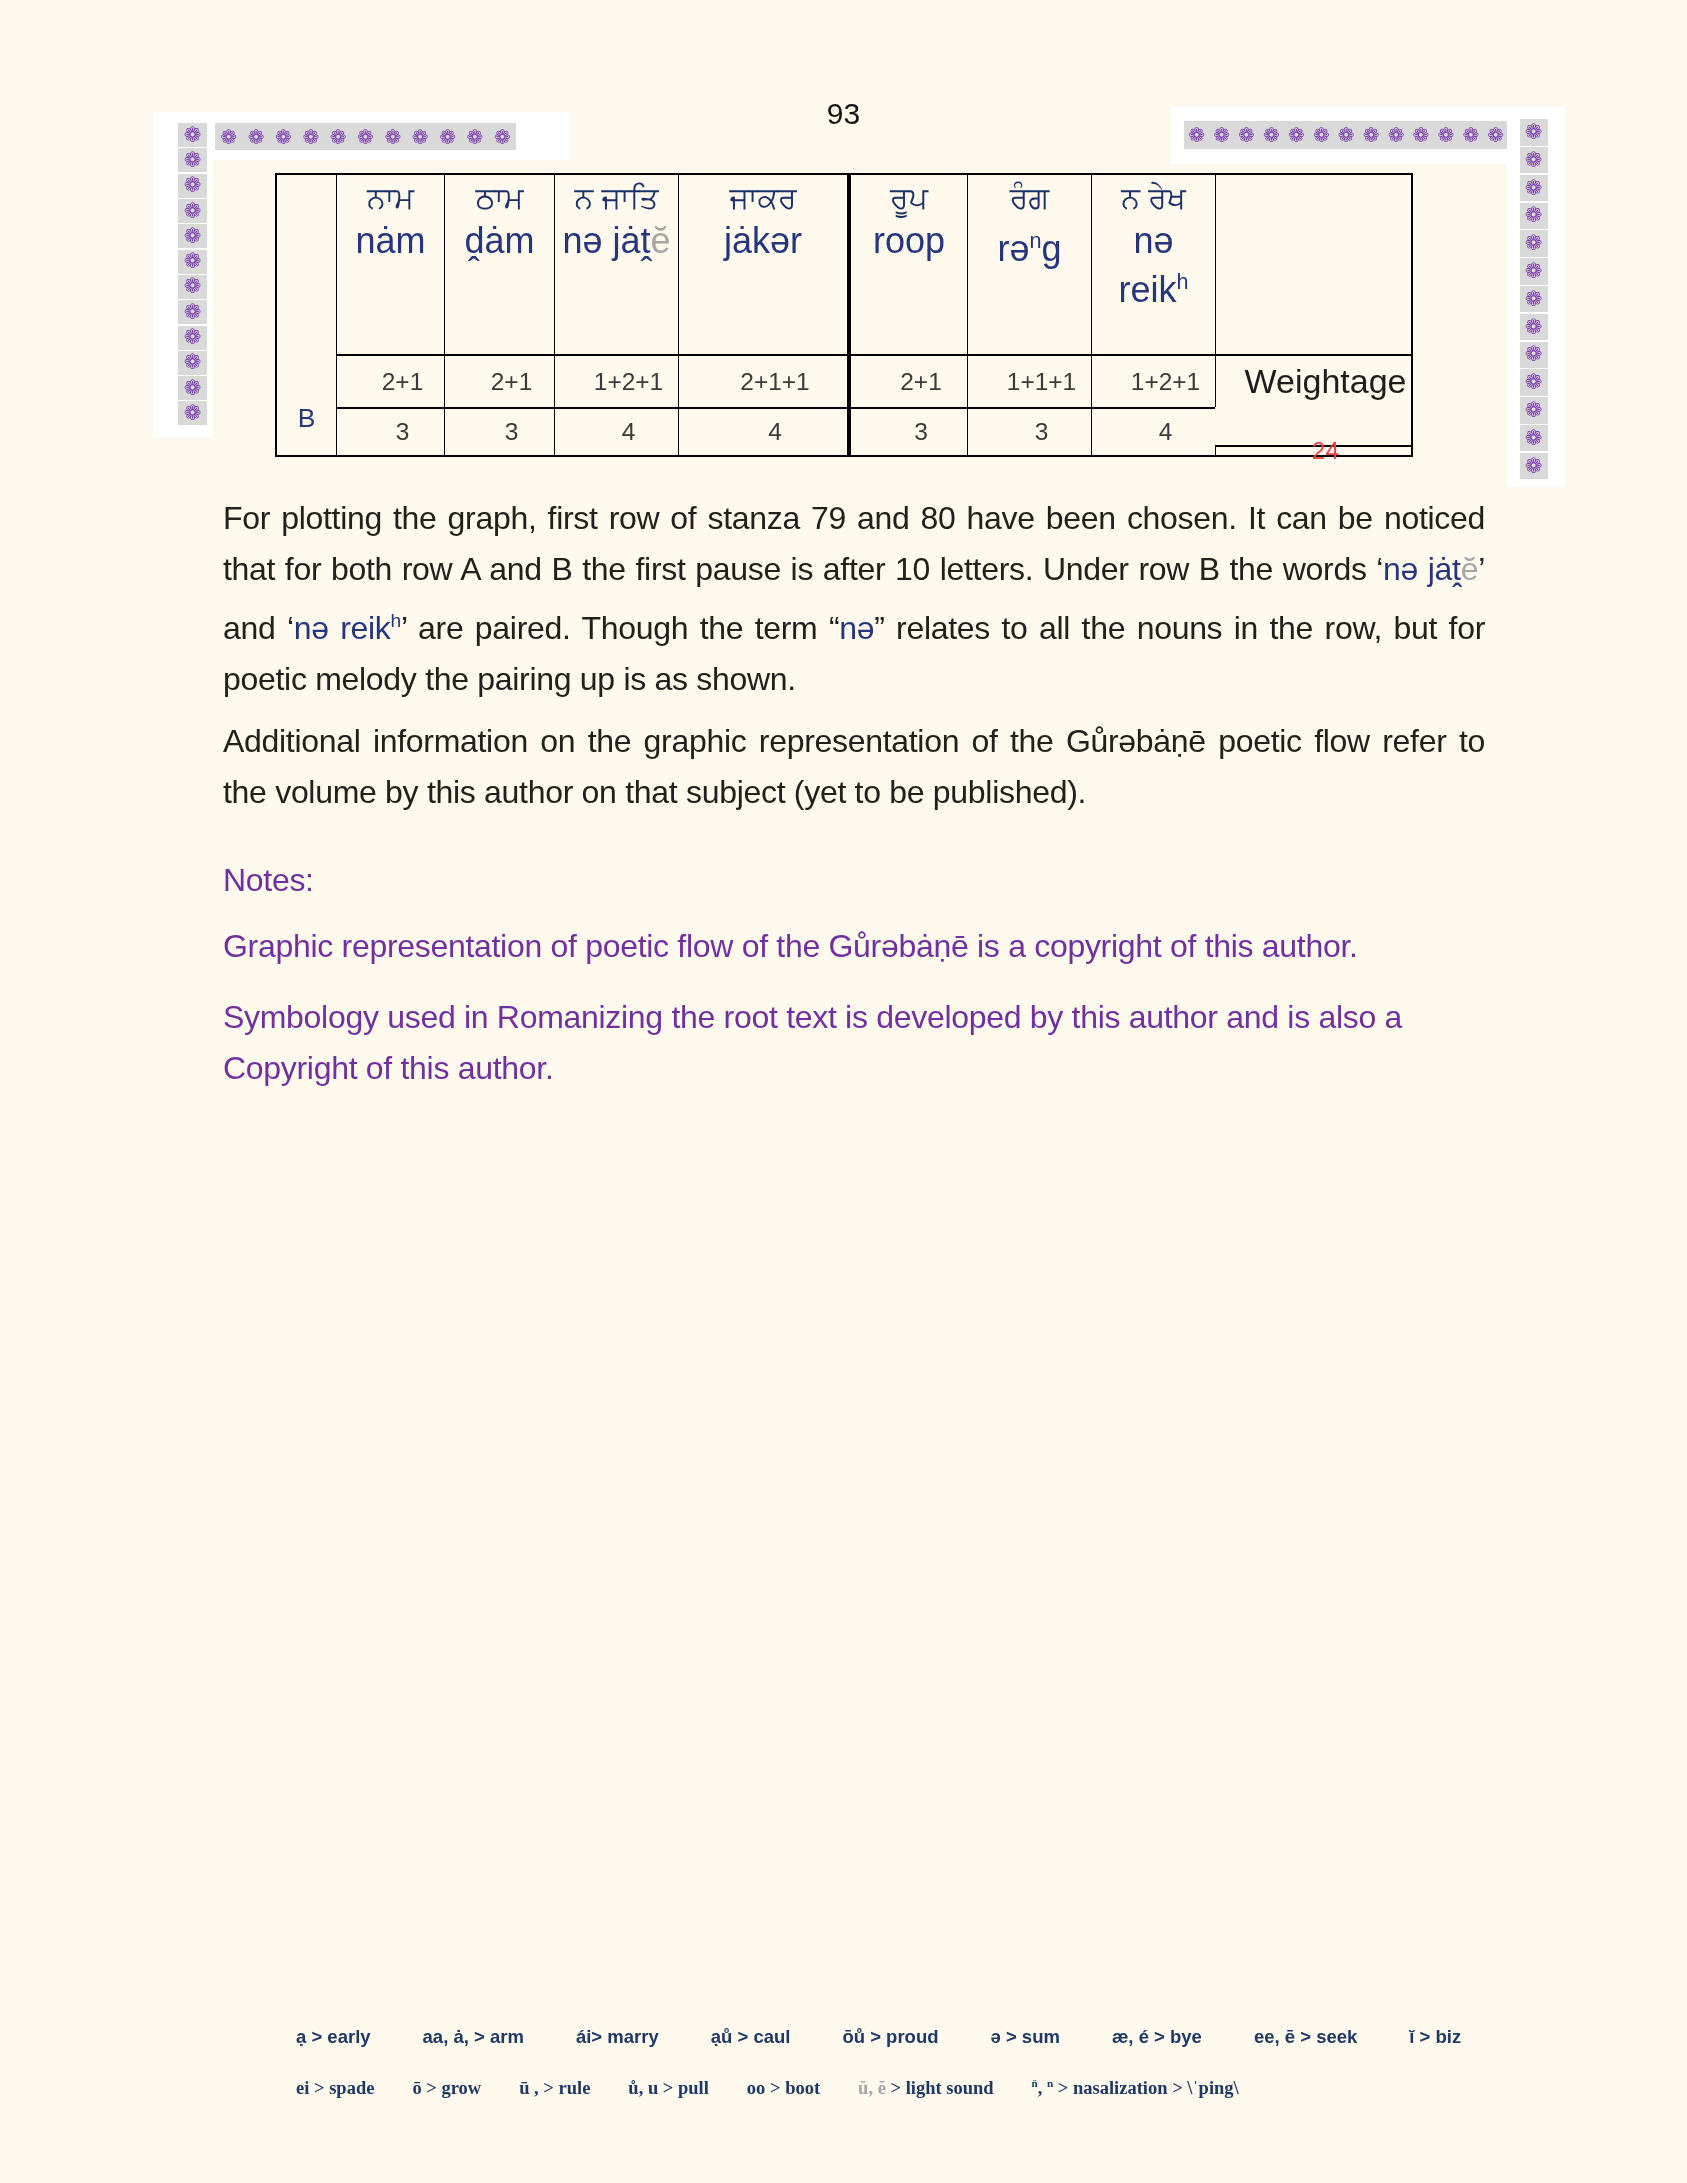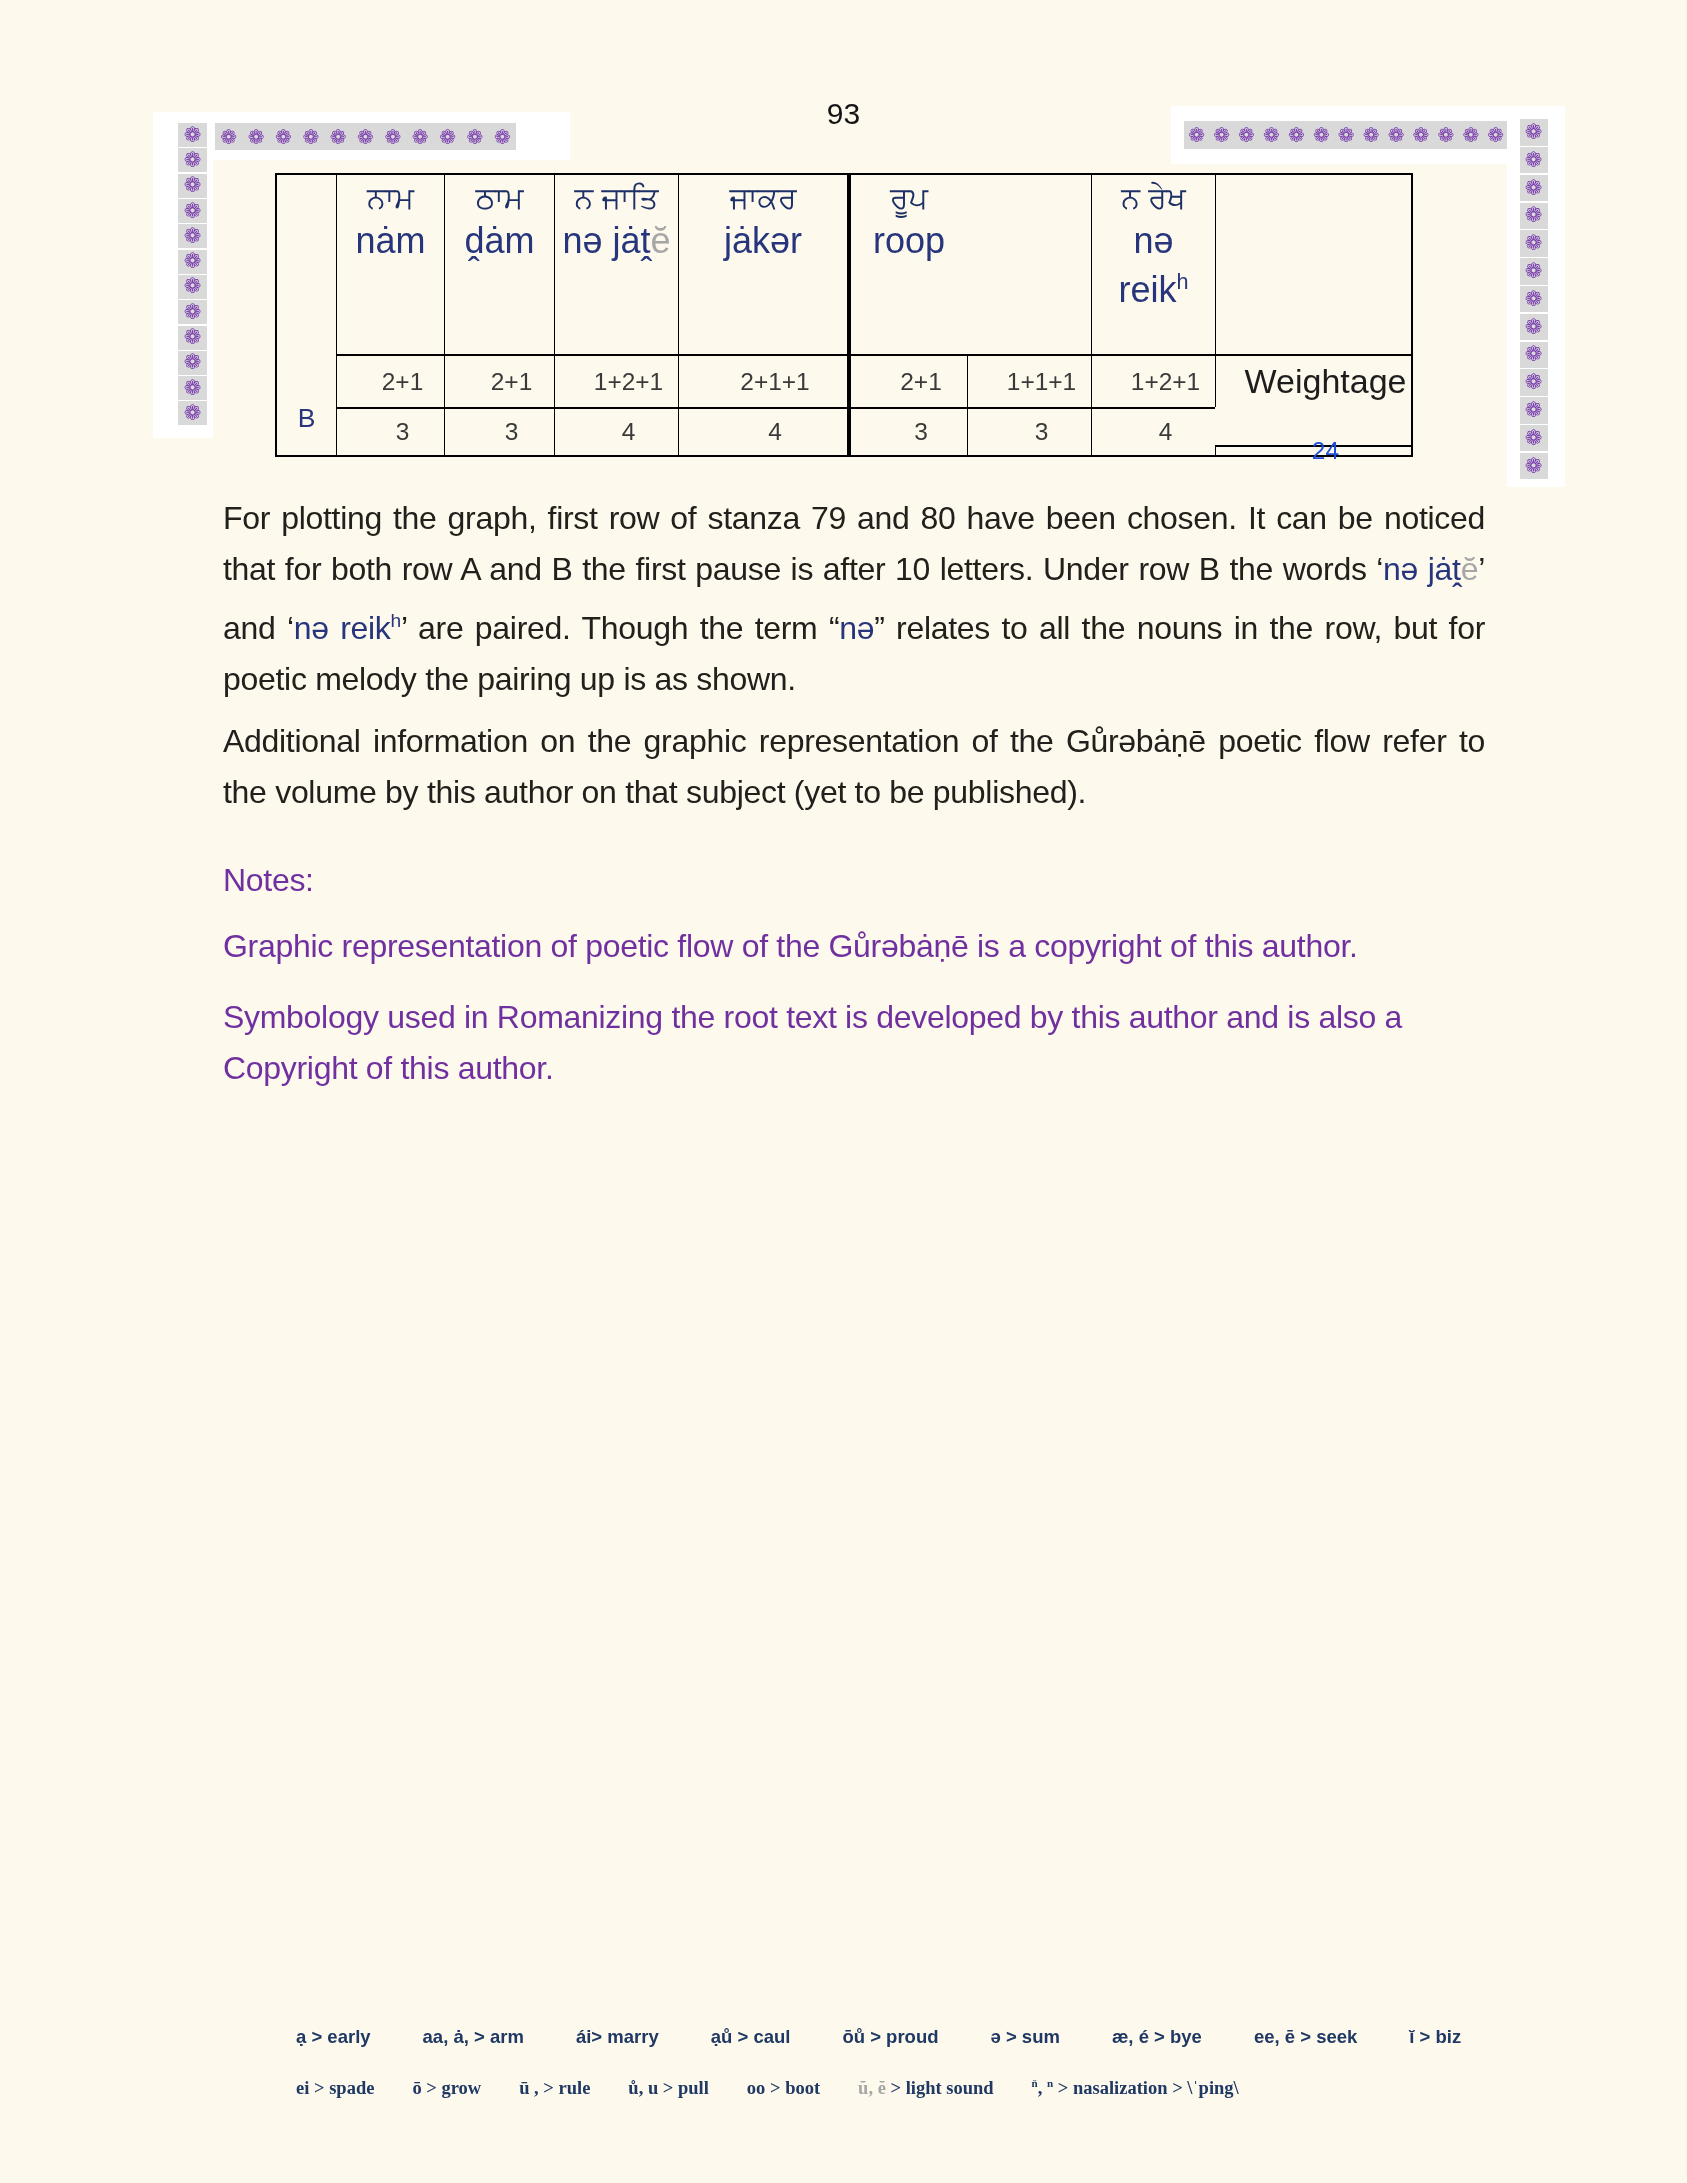--- a/index.html
+++ b/index.html
@@ -41,21 +41,21 @@
   .vthick{border-left:4.6px solid #000;}
   .hline{border-top:2.6px solid #000;}
   .bcell{display:flex;justify-content:center;align-items:flex-end;
     padding-bottom:21px;color:#27357d;font-size:26.5px;}
   .hcell{text-align:center;padding-top:2px;}
   .gurmukhi{font-size:30px;color:#1c2f66;line-height:41px;}
   .roman{font-size:36px;color:#27357d;line-height:37px;margin-top:4px;}
   .ccell,.ncell{display:flex;align-items:center;justify-content:center;
     font-size:24.5px;color:#3a3a3a;padding-left:24px;}
   .wlabel{font-size:34px;color:#1d1d1d;}
-  .wtotal{color:#1d4ed8;margin-top:38px;}
+  .wtotal{color:#ef4444;margin-top:38px;}
   
   .body-text{
     position:absolute;left:223px;width:1262px;
     font-size:32px;line-height:51px;letter-spacing:-0.3px;
     color:#21201c;text-align:justify;
   }
   .purple{color:#7030a0;text-align:left;}
   
   .seg-navy{color:#27357d;}
   .seg-gray{color:#a6a6a6;}
@@ -212,20 +212,24 @@
       <div class="roman"><span>jȧkər</span></div>
     </div>
     <div class="tcell ccell hline vline" style="grid-area: 2 / 5;">2+1+1</div>
     <div class="tcell ncell hline vline" style="grid-area: 3 / 5;">4</div>
     <div class="tcell hcell vthick" style="grid-area: 1 / 6;">
       <div class="gurmukhi">ਰੂਪ</div>
       <div class="roman"><span>roop</span></div>
     </div>
     <div class="tcell ccell hline vthick" style="grid-area: 2 / 6;">2+1</div>
     <div class="tcell ncell hline vthick" style="grid-area: 3 / 6;">3</div>
+    <div class="tcell hcell vline" style="grid-area: 1 / 7;">
+      <div class="gurmukhi">ਰੰਗ</div>
+      <div class="roman"><span>rə</span><span class="seg-sup">n</span><span>g</span></div>
+    </div>
     <div class="tcell ccell hline vline" style="grid-area: 2 / 7;">1+1+1</div>
     <div class="tcell ncell hline vline" style="grid-area: 3 / 7;">3</div>
     <div class="tcell hcell vline" style="grid-area: 1 / 8;">
       <div class="gurmukhi">ਨ ਰੇਖ</div>
       <div class="roman"><span>nə</span></div>
       <div class="roman"><span>reik</span><span class="seg-sup">h</span></div>
     </div>
     <div class="tcell ccell hline vline" style="grid-area: 2 / 8;">1+2+1</div>
     <div class="tcell ncell hline vline" style="grid-area: 3 / 8;">4</div>
     <div class="tcell hcell vline" style="grid-area: 1 / 9;"></div>

